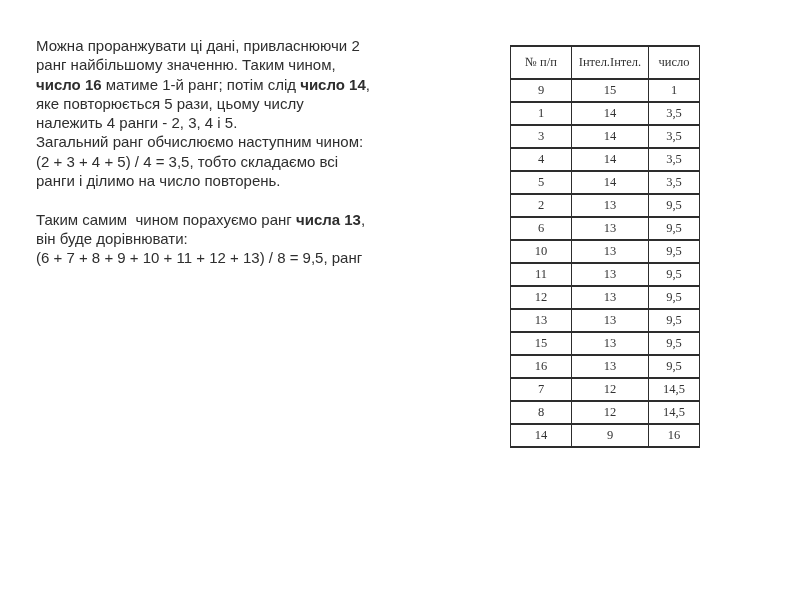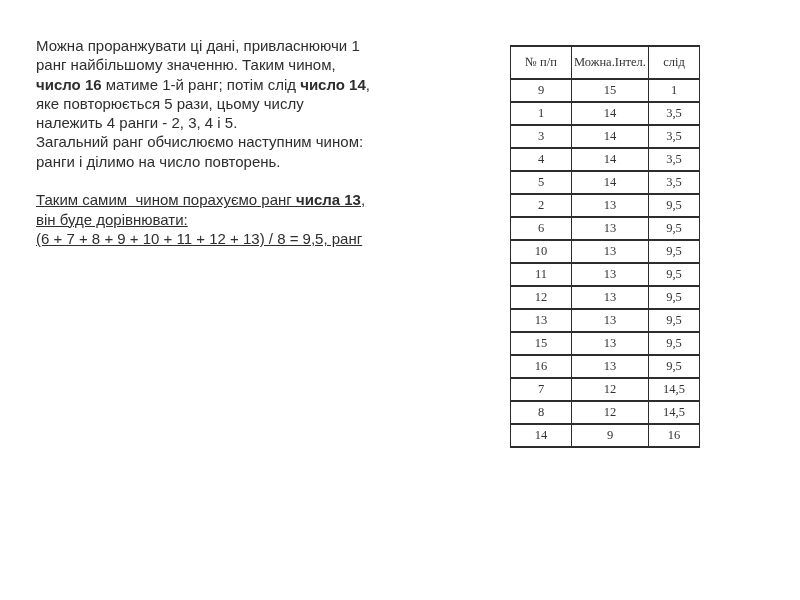--- a/index.html
+++ b/index.html
@@ -27,21 +27,20 @@
     color: #2e2e2e;
     font-size: 15px;
     line-height: 19.3px;
     font-family: "Liberation Sans", sans-serif;
   }
   .paragraph {
     margin: 0 0 19.3px 0;
   }
   .paragraph:last-child {
     margin-bottom: 0;
-    text-decoration: underline;
   }
   .line {
     white-space: pre-wrap;
   }
   .line .bold {
     font-weight: bold;
   }
   .rank-table-wrap {
     position: absolute;
     left: 510px;
@@ -78,47 +77,48 @@
   }
 </style>
 </head>
 <body>
 
 <div class="slide">
 
   <div class="text-block">
 
   <div class="paragraph">
-        <div class="line"><span>Можна проранжувати ці дані, привласнюючи 1</span></div>
+        <div class="line"><span>Можна проранжувати ці дані, привласнюючи 2</span></div>
         <div class="line"><span>ранг найбільшому значенню. Таким чином,</span></div>
         <div class="line"><span class="bold">число 16</span><span> матиме 1-й ранг; потім слід </span><span class="bold">число 14</span><span>,</span></div>
         <div class="line"><span>яке повторюється 5 рази, цьому числу</span></div>
         <div class="line"><span>належить 4 ранги - 2, 3, 4 і 5.</span></div>
         <div class="line"><span>Загальний ранг обчислюємо наступним чином:</span></div>
+        <div class="line"><span>(2 + 3 + 4 + 5) / 4 = 3,5, тобто складаємо всі</span></div>
         <div class="line"><span>ранги і ділимо на число повторень.</span></div>
       </div>
       <div class="paragraph">
         <div class="line"><span>Таким самим  чином порахуємо ранг </span><span class="bold">числа 13</span><span>,</span></div>
         <div class="line"><span>він буде дорівнювати:</span></div>
         <div class="line"><span>(6 + 7 + 8 + 9 + 10 + 11 + 12 + 13) / 8 = 9,5, ранг</span></div>
       </div>
     </div>
 
   <div class="rank-table-wrap">
     <table class="rank-table">
       <colgroup>
         <col class="c1">
           <col class="c2">
           <col class="c3">
       </colgroup>
       <thead>
         <tr>
             <th>№ п/п</th>
-            <th>Можна.Інтел.</th>
-            <th>слід</th>
+            <th>Інтел.Інтел.</th>
+            <th>число</th>
           </tr>
       </thead>
       <tbody>
 
       <tr>
             <td>9</td>
             <td>15</td>
             <td>1</td>
           </tr>
           <tr>

